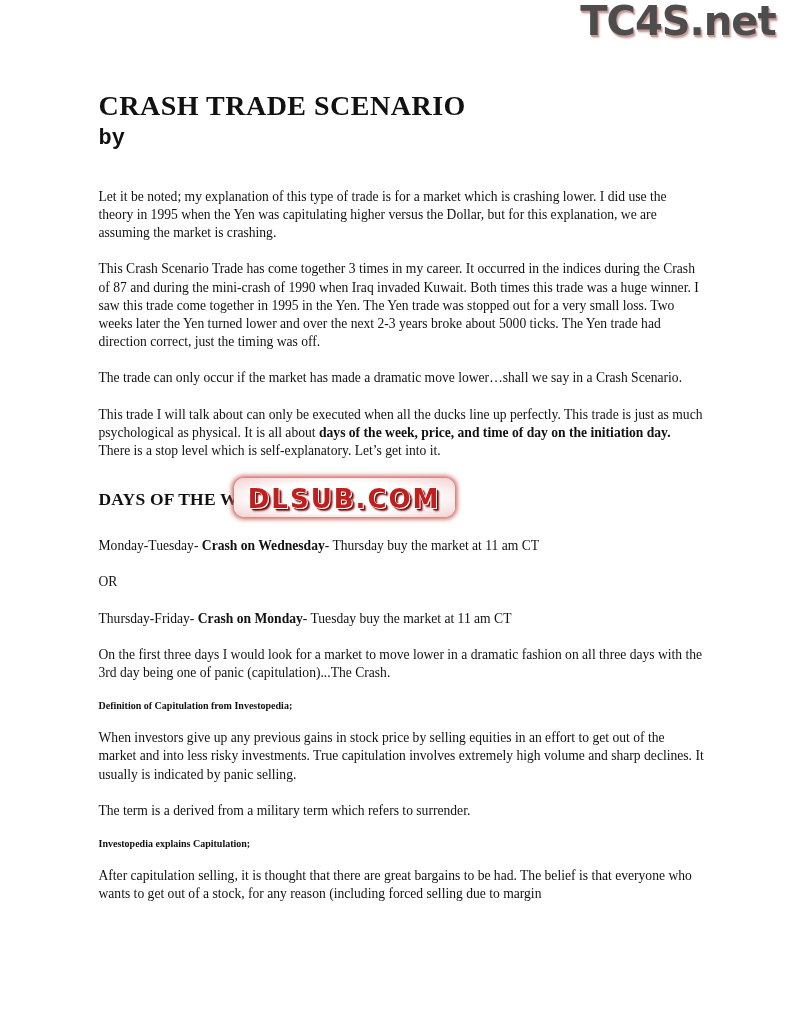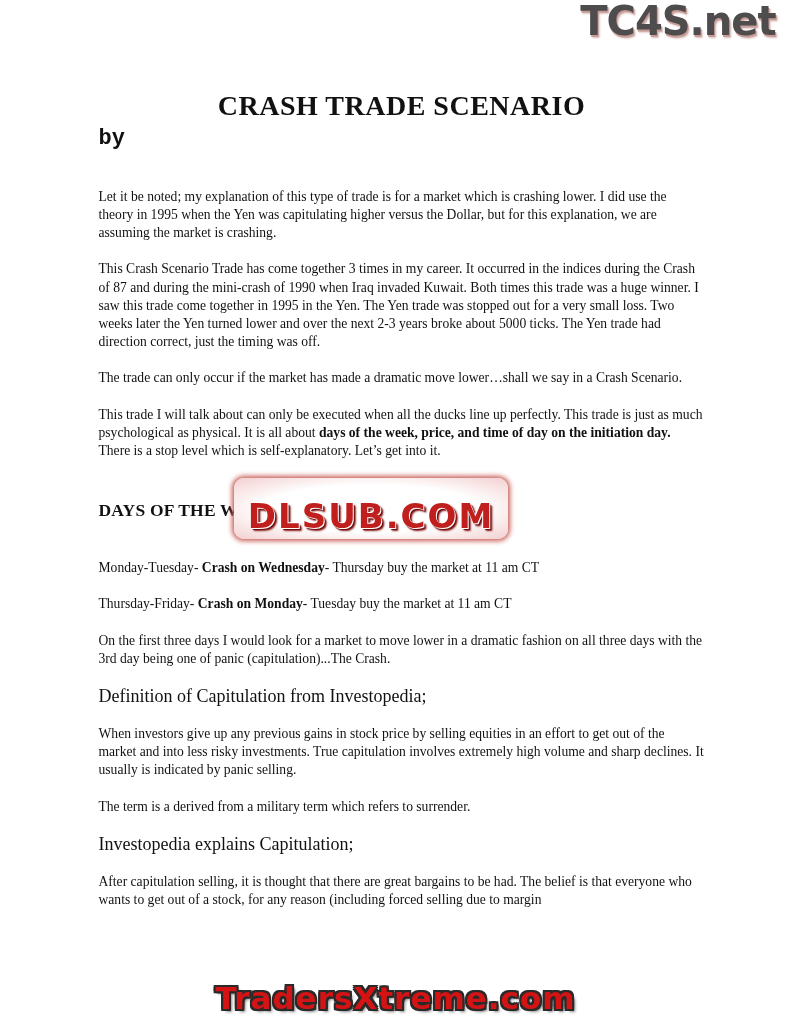--- a/index.html
+++ b/index.html
@@ -31,21 +31,20 @@
   
   .content {
     position: absolute;
     top: 0;
     left: 93px;
     width: 606px;
     padding-top: 90px;
   }
 
   .title {
-    text-align: center;
     font-weight: bold;
     font-size: 28px;
     margin: 0 0 2px 0;
     letter-spacing: 0.5px;
   }
   .byline, .author {
     text-align: left;
     font-weight: bold;
     font-size: 22px;
     margin: 0;
@@ -65,38 +64,38 @@
 
   h2.section-heading {
     font-size: 17.5px;
     font-weight: bold;
     margin: 24px 0 20px 0;
     letter-spacing: 0.2px;
     white-space: nowrap;
   }
 
   h3.sub-heading {
-    font-size: 18px;
-    font-weight: normal;
+    font-size: 10px;
+    font-weight: bold;
     margin: 4px 0 18px 0;
   }
 
   
   .wm-center {
     display: inline-block;
     vertical-align: middle;
     margin-left: -4px;
     margin-top: -6px;
-    padding: 18px 14px 3px 14px;
+    padding: 6px 14px 3px 14px;
     border-radius: 10px;
     background: radial-gradient(ellipse at center, #ffffff 55%, #f3cfcf 100%);
     box-shadow: 0 0 5px 2px #c75c55;
     font-family: "DejaVu Sans", sans-serif;
     font-weight: bold;
-    font-size: 34px;
+    font-size: 26px;
     letter-spacing: 2px;
     color: #c01f1d;
     text-shadow: -1px -1px 0 #ffffff, 1px 1px 0 #ffffff, 2px 2px 1px #6e0b0b, 3px 3px 2px #8c2320;
   }
 
   
   .wm-bottom {
     position: absolute;
     bottom: 8px;
     left: 0;
@@ -146,20 +145,23 @@
       </p>
 
       <h2 class="section-heading">
         <span>DAYS OF THE W</span><span class="wm-center">DLSUB.COM</span>
       </h2>
 
       <p class="para">
         <span>Monday-Tuesday- </span><b>Crash on Wednesday</b><span>- Thursday buy the market at 11 am CT</span>
       </p>
 
+      <p class="para">
+        <span>OR</span>
+      </p>
 
       <p class="para">
         <span>Thursday-Friday- </span><b>Crash on Monday</b><span>- Tuesday buy the market at 11 am CT</span>
       </p>
 
       <p class="para">
         <span>On the first three days I would look for a market to move lower in a dramatic fashion on all three days with the 3rd day being one of panic (capitulation)...The Crash.</span>
       </p>
 
       <h3 class="sub-heading">Definition of Capitulation from Investopedia;</h3>
@@ -174,15 +176,14 @@
 
       <h3 class="sub-heading">Investopedia explains Capitulation;</h3>
 
       <p class="para">
         <span>After capitulation selling, it is thought that there are great bargains to be had. The belief is that everyone who wants to get out of a stock, for any reason (including forced selling due to margin</span>
       </p>
 
     </div>
   </div>
 
-  <div class="wm-bottom">TradersXtreme.com</div>
 
 </div>
 
 </body></html>

